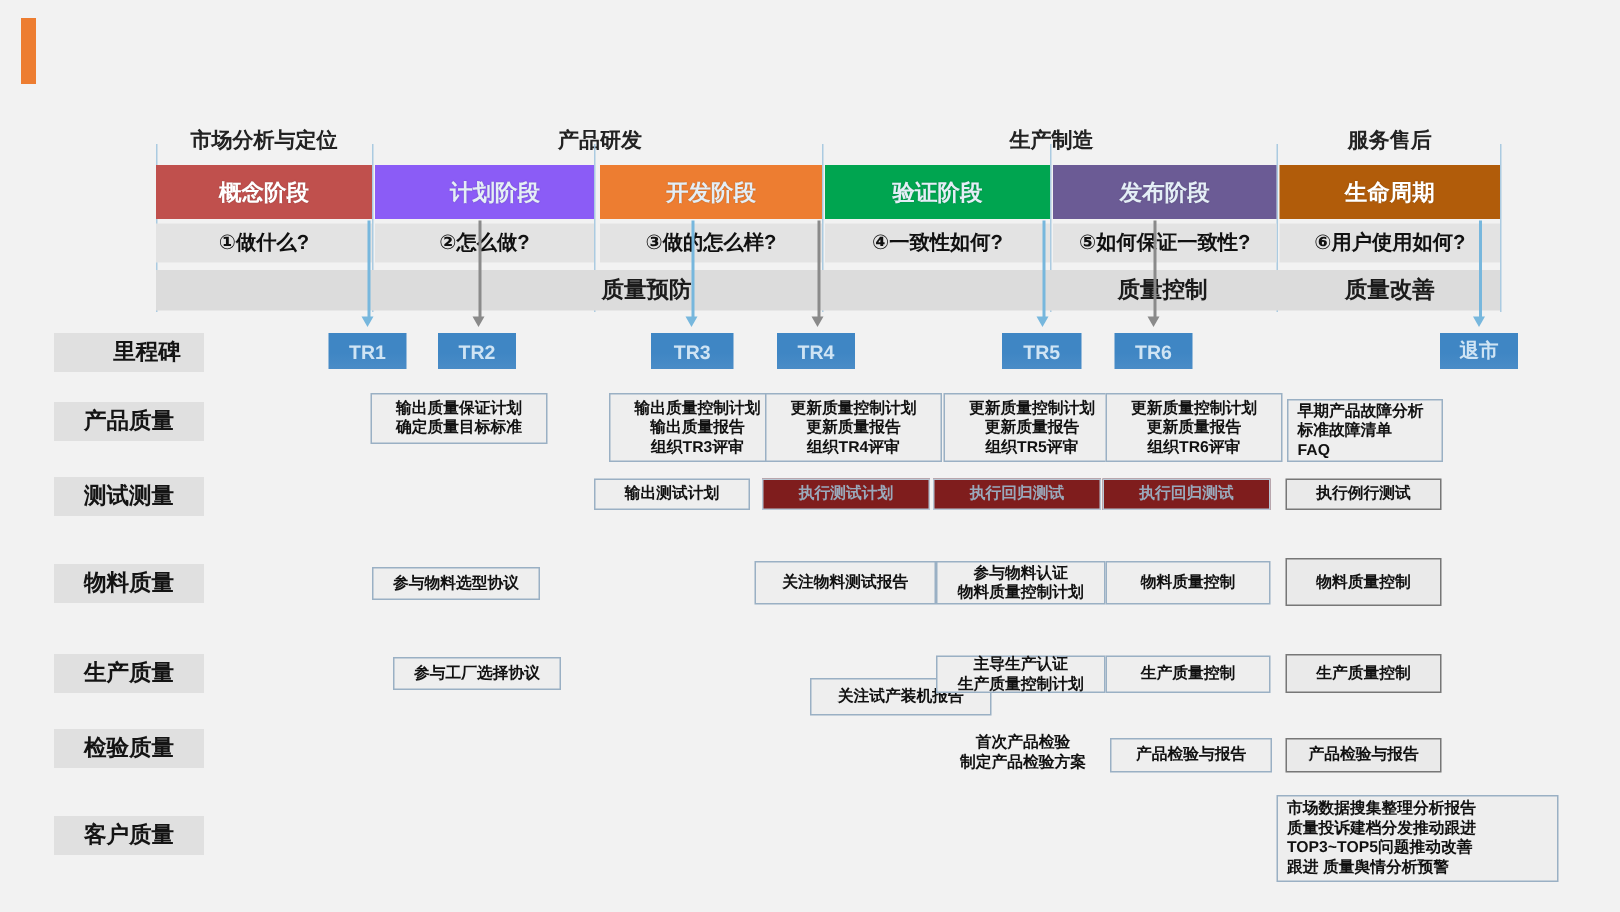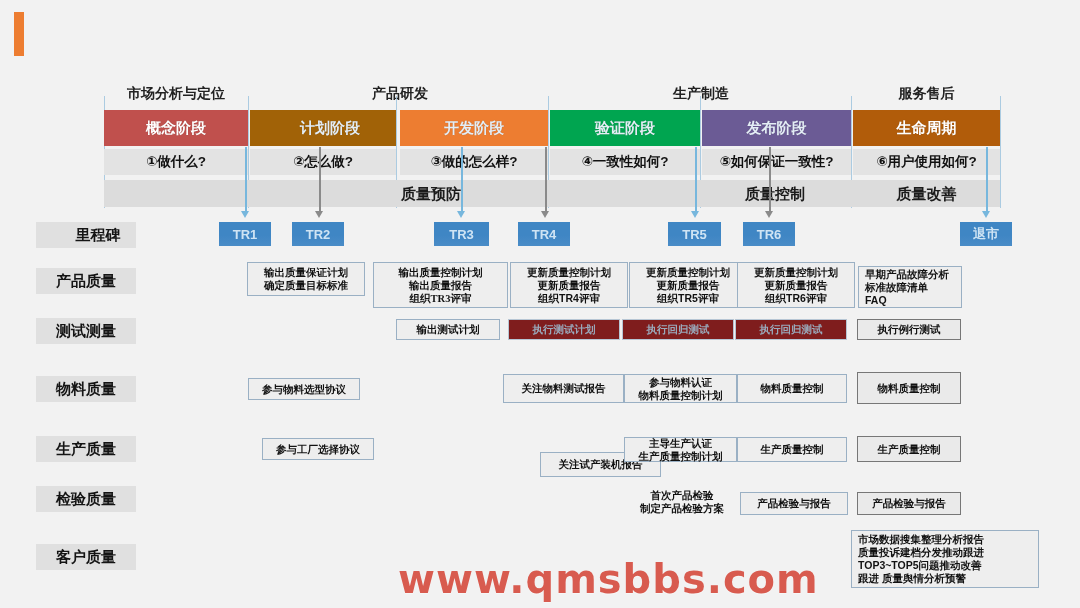--- a/index.html
+++ b/index.html
@@ -90,21 +90,21 @@
       <div class="abs vsep" style="left: 248px; top: 96px; height: 112px;"></div>
       <div class="abs vsep" style="left: 396px; top: 96px; height: 112px;"></div>
       <div class="abs vsep" style="left: 548px; top: 96px; height: 112px;"></div>
       <div class="abs vsep" style="left: 700px; top: 96px; height: 112px;"></div>
       <div class="abs vsep" style="left: 851px; top: 96px; height: 112px;"></div>
       <div class="abs vsep" style="left: 1000px; top: 96px; height: 112px;"></div>
     </div>
   <div id="layer-phases">
       <div class="abs phase" style="left: 104px; width: 144px; background: rgb(192, 80, 77);">概念阶段</div>
       <div class="abs qcell" style="left: 104px; width: 144px;">①做什么?</div>
-      <div class="abs phase lite" style="left: 250px; width: 146px; background: #a16207; padding-left: 14px;">计划阶段</div>
+      <div class="abs phase lite" style="left: 250px; width: 146px; background: #8b5cf6; padding-left: 14px;">计划阶段</div>
       <div class="abs qcell" style="left: 250px; width: 146px;">②怎么做?</div>
       <div class="abs phase lite" style="left: 400px; width: 148px; background: rgb(237, 125, 49);">开发阶段</div>
       <div class="abs qcell" style="left: 400px; width: 148px;">③做的怎么样?</div>
       <div class="abs phase lite" style="left: 550px; width: 150px; background: rgb(0, 165, 80);">验证阶段</div>
       <div class="abs qcell" style="left: 550px; width: 150px;">④一致性如何?</div>
       <div class="abs phase lite" style="left: 702px; width: 149px; background: rgb(107, 91, 149);">发布阶段</div>
       <div class="abs qcell" style="left: 702px; width: 149px;">⑤如何保证一致性?</div>
       <div class="abs phase" style="left: 853px; width: 147px; background: rgb(177, 92, 10);">生命周期</div>
       <div class="abs qcell" style="left: 853px; width: 147px;">⑥用户使用如何?</div>
     </div>
@@ -142,21 +142,21 @@
       <div class="abs stem" style="left: 769px;"></div>
       <div class="abs arrowhead" style="left: 765.3px;"></div>
       <div class="abs tr" style="left: 743px; width: 52px;">TR6</div>
       <div class="abs stem blue" style="left: 986px;"></div>
       <div class="abs arrowhead blue" style="left: 982.3px;"></div>
       <div class="abs tr" style="left: 960px; width: 52px;">退市</div>
     </div>
   <div id="layer-acts">
       <div class="abs box" style="left: 247px; top: 262px; width: 118px; height: 34px;">输出质量保证计划
 确定质量目标标准</div>
-      <div class="abs box" style="left: 373px; top: 262px; width: 135px; height: 46px; font-family: Liberation Serif, serif;">输出质量控制计划
+      <div class="abs box" style="left: 406px; top: 262px; width: 118px; height: 46px;">输出质量控制计划
 输出质量报告
 组织TR3评审</div>
       <div class="abs box" style="left: 510px; top: 262px; width: 118px; height: 46px;">更新质量控制计划
 更新质量报告
 组织TR4评审</div>
       <div class="abs box" style="left: 629px; top: 262px; width: 118px; height: 46px;">更新质量控制计划
 更新质量报告
 组织TR5评审</div>
       <div class="abs box" style="left: 737px; top: 262px; width: 118px; height: 46px;">更新质量控制计划
 更新质量报告
@@ -184,14 +184,13 @@
       <div class="abs box plain" style="left: 626px; top: 488px; width: 112px; height: 28px;">首次产品检验
 制定产品检验方案</div>
       <div class="abs box" style="left: 740px; top: 492px; width: 108px; height: 23px;">产品检验与报告</div>
       <div class="abs box strong" style="left: 857px; top: 492px; width: 104px; height: 23px;">产品检验与报告</div>
       <div class="abs box lefted" style="left: 851px; top: 530px; width: 188px; height: 58px;">市场数据搜集整理分析报告
 质量投诉建档分发推动跟进
 TOP3~TOP5问题推动改善
 跟进 质量舆情分析预警</div>
     </div>
 
-  <div class="abs wm">www.qmsbbs.com</div>
 </div>
 
 </body></html>

